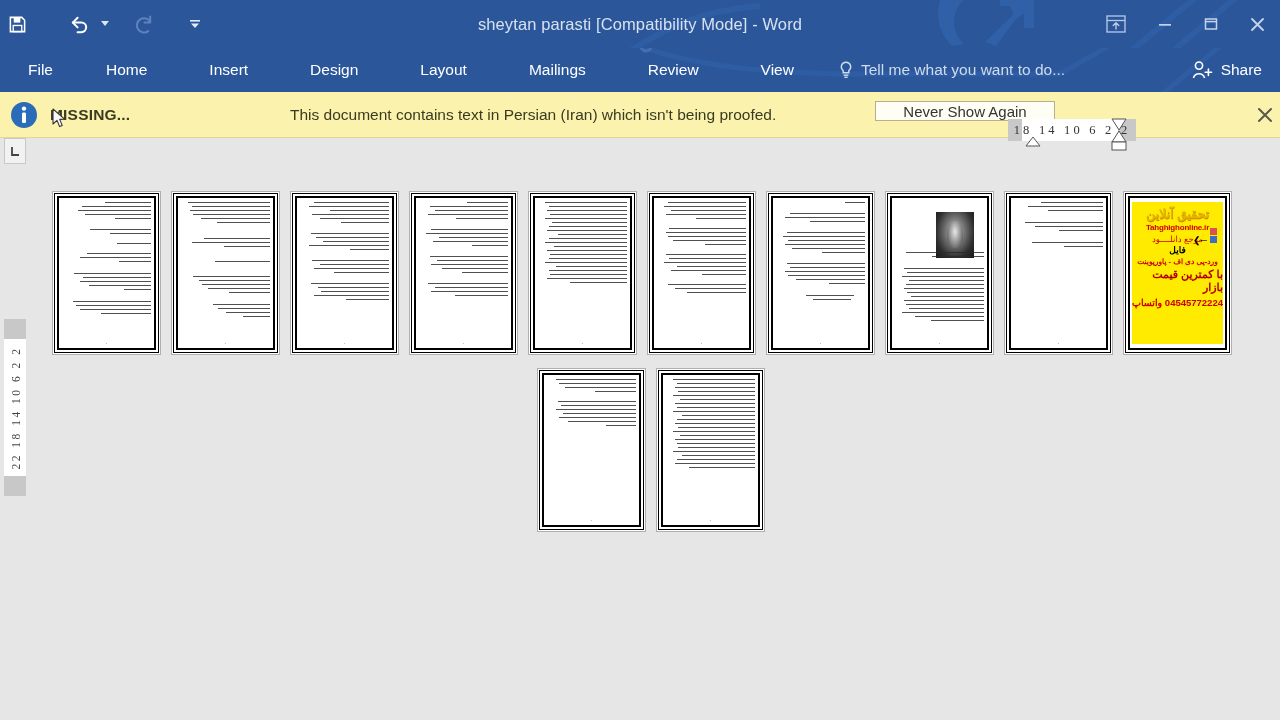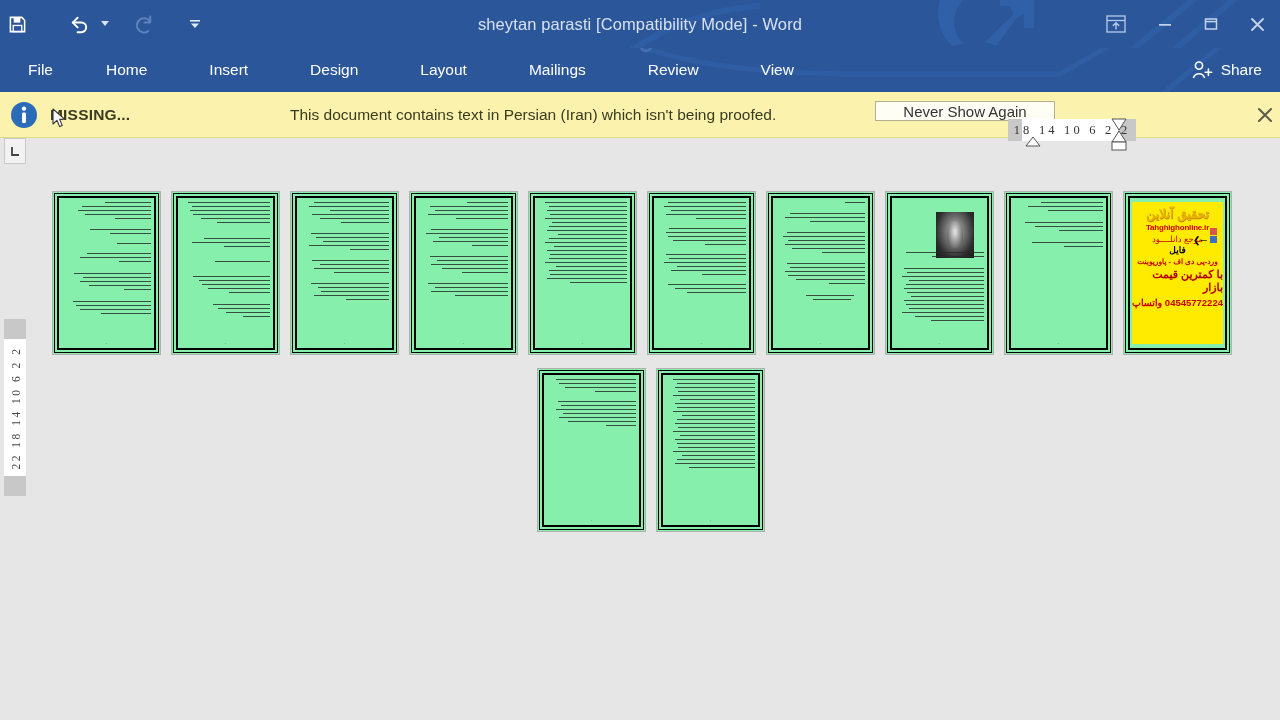--- a/index.html
+++ b/index.html
@@ -137,21 +137,21 @@
   }
 
   
   .pages { position: absolute; left: 0; top: 0; width: 1280px; }
   .prow { display: flex; gap: 10px; }
   .prow.r1 { padding-left: 52px; padding-top: 53px; }
   .prow.r2 { padding-left: 537px; padding-top: 13px; }
 
   .page {
     width: 109px; height: 164px;
-    background: #86efac;
+    background: #ffffff;
     border: 1px solid #b0b0b0;
     padding: 7px;
     position: relative;
     flex: 0 0 109px;
   }
   .page .frame {
     position: absolute; inset: 4px;
     border: 2px solid #000;
     outline: 1px solid #000;
     outline-offset: 2px;
@@ -296,20 +296,28 @@
 
   <div class="tab file">File</div>
   <div class="tab">Home</div>
   <div class="tab">Insert</div>
   <div class="tab">Design</div>
   <div class="tab">Layout</div>
   <div class="tab">Mailings</div>
   <div class="tab">Review</div>
   <div class="tab">View</div>
 
+  <div class="tellme">
+    <svg width="14" height="18" viewBox="0 0 14 18">
+      <path d="M7 1.2 a4.6 4.6 0 0 1 2.8 8.3 l0 2.2 l-5.6 0 l0 -2.2 A4.6 4.6 0 0 1 7 1.2 z" fill="none" stroke="#cfdcee" stroke-width="1.4"></path>
+      <line x1="4.6" y1="14.2" x2="9.4" y2="14.2" stroke="#cfdcee" stroke-width="1.4"></line>
+      <line x1="5.4" y1="16.3" x2="8.6" y2="16.3" stroke="#cfdcee" stroke-width="1.4"></line>
+    </svg>
+    <span>Tell me what you want to do...</span>
+  </div>
 
   <div class="share">
     <svg width="22" height="20" viewBox="0 0 22 20">
       <circle cx="8" cy="5.6" r="3.6" fill="none" stroke="#ffffff" stroke-width="1.6"></circle>
       <path d="M2.4 18 a5.8 5.8 0 0 1 11.2 0" fill="none" stroke="#ffffff" stroke-width="1.6"></path>
       <path d="M17.4 9 L17.4 15.4 M14.2 12.2 L20.6 12.2" stroke="#ffffff" stroke-width="1.6" stroke-linecap="round"></path>
     </svg>
     <span>Share</span>
   </div>
 </div>

